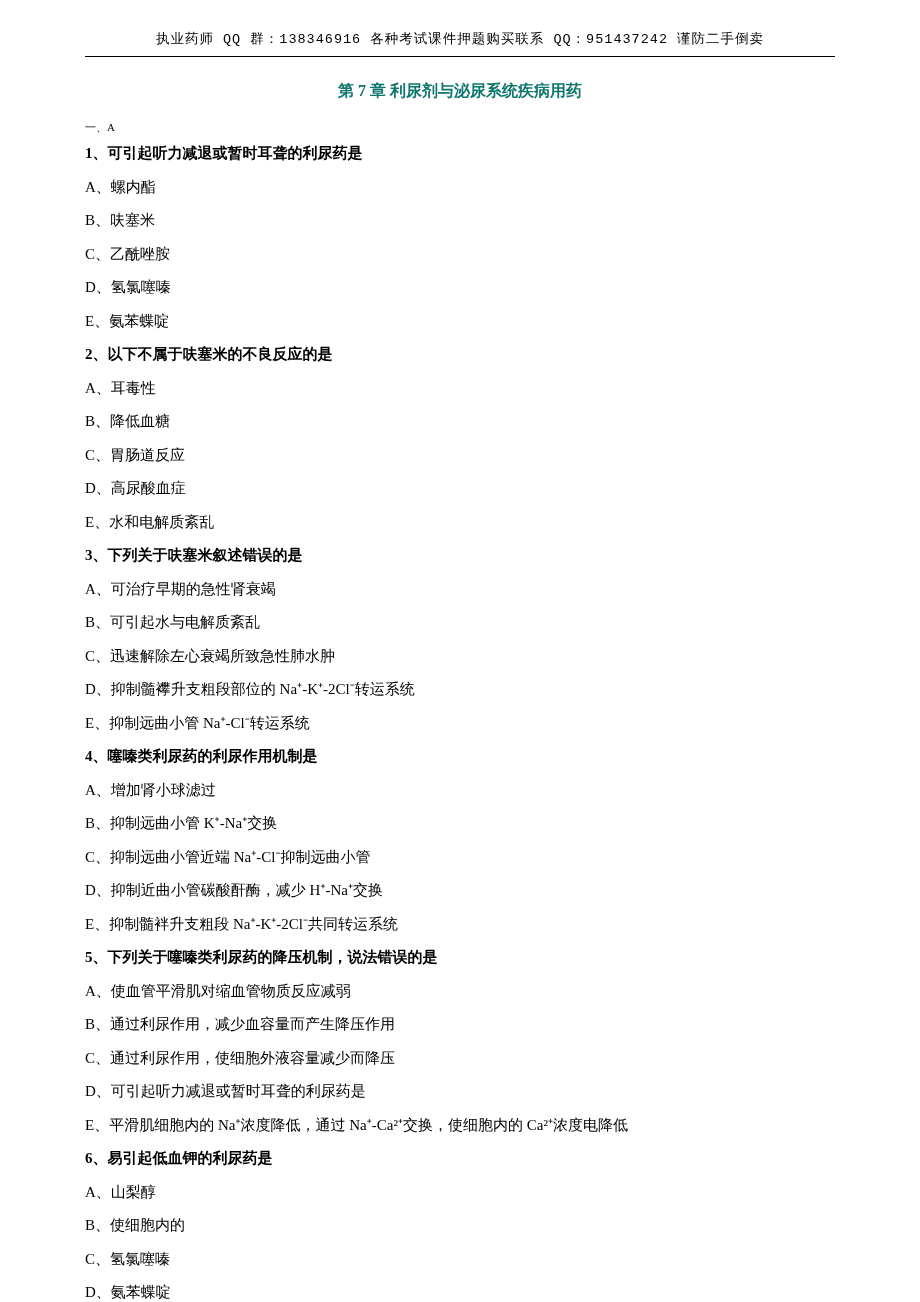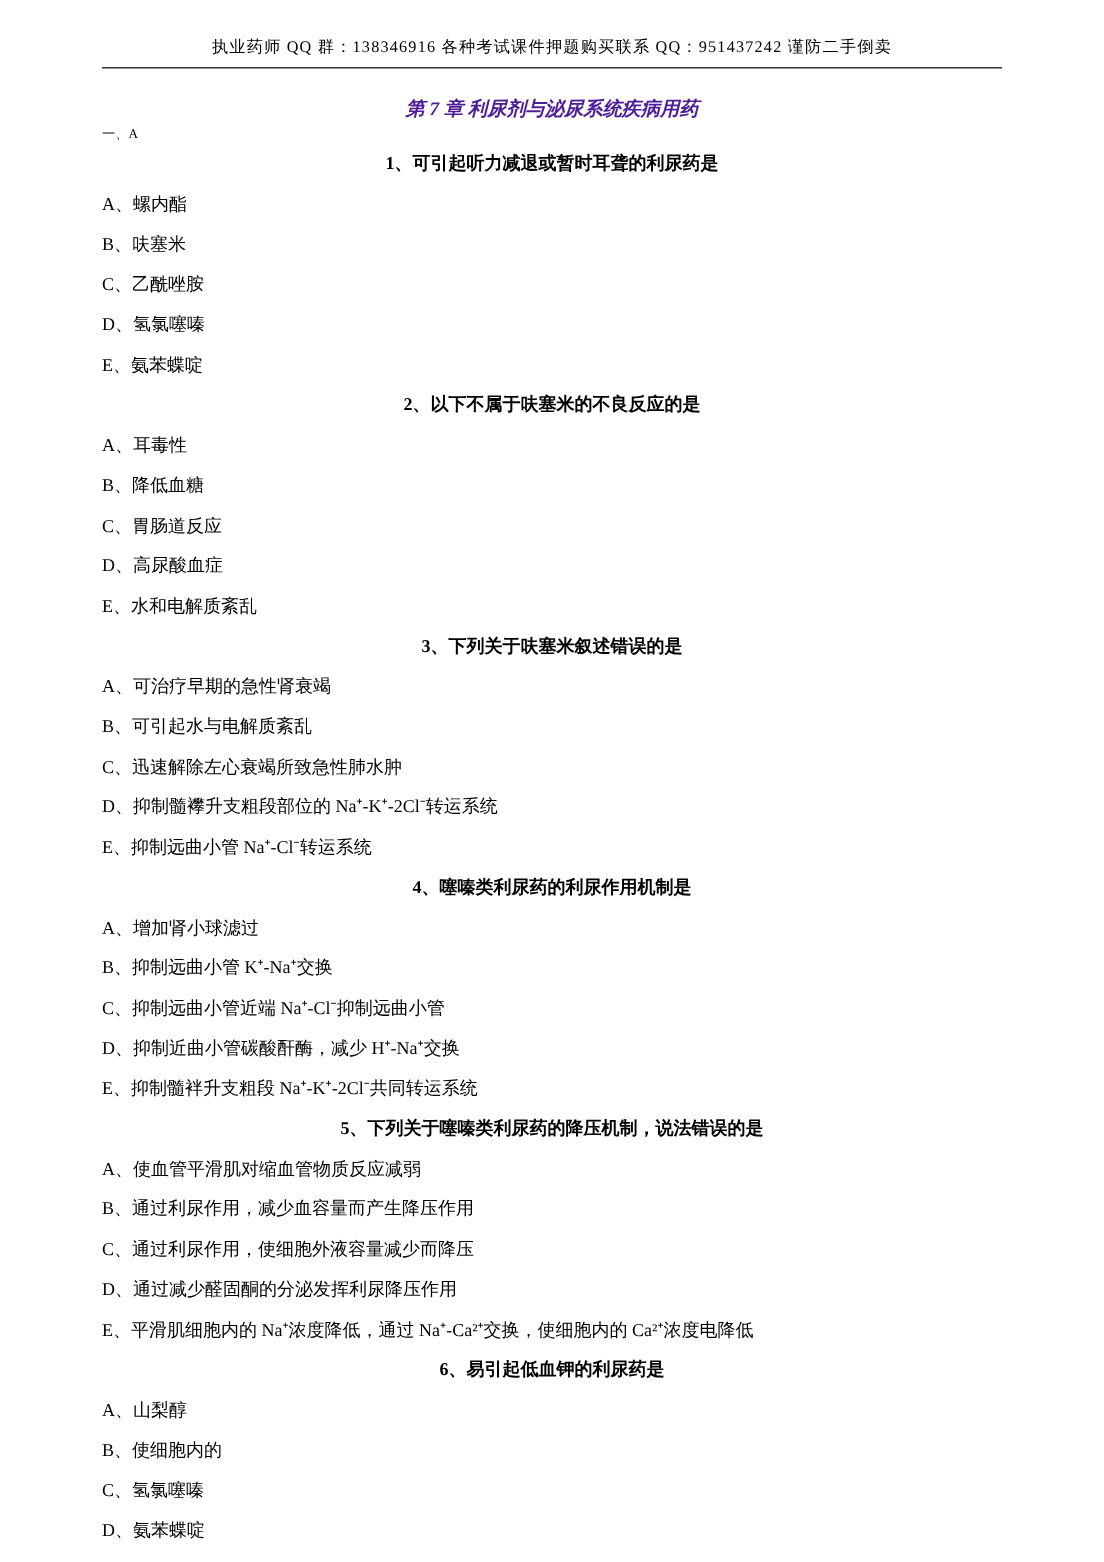--- a/index.html
+++ b/index.html
@@ -12,46 +12,44 @@
       color: #000;
       padding: 30px 0;
     }
     .page {
       padding: 0 85px;
     }
     .header-line {
       text-align: center;
       font-size: 13.5px;
       letter-spacing: 1px;
-      font-family: Liberation Serif, serif;
+      font-family: Liberation Mono, monospace;
       margin-bottom: 8px;
     }
     .underline-rule {
       border: none;
       border-top: 1.5px solid #000;
       margin-bottom: 24px;
     }
     .chapter-title {
       text-align: center;
-      color: #4c1d95;
+      color: #0f766e;
       font-weight: bold;
       font-size: 16px;
-      margin-bottom: 2px;
-      font-style: italic;
+      margin-bottom: 18px;
     }
     .section-label {
       font-size: 11px;
       margin-bottom: 4px;
     }
     .question-stem {
       font-weight: bold;
       margin-top: 6px;
       margin-bottom: 8px;
       line-height: 1.7;
-      text-align: center;
     }
     .option {
       margin-bottom: 8px;
       line-height: 1.7;
     }
   </style>
 </head>
 <body>
 
 <div class="page">
@@ -81,21 +79,21 @@
       <div class="question-stem">4、噻嗪类利尿药的利尿作用机制是</div>
       <div class="option">A、增加肾小球滤过</div>
       <div class="option">B、抑制远曲小管 K⁺-Na⁺交换</div>
       <div class="option">C、抑制远曲小管近端 Na⁺-Cl⁻抑制远曲小管</div>
       <div class="option">D、抑制近曲小管碳酸酐酶，减少 H⁺-Na⁺交换</div>
       <div class="option">E、抑制髓袢升支粗段 Na⁺-K⁺-2Cl⁻共同转运系统</div>
       <div class="question-stem">5、下列关于噻嗪类利尿药的降压机制，说法错误的是</div>
       <div class="option">A、使血管平滑肌对缩血管物质反应减弱</div>
       <div class="option">B、通过利尿作用，减少血容量而产生降压作用</div>
       <div class="option">C、通过利尿作用，使细胞外液容量减少而降压</div>
-      <div class="option">D、通过减少醛固酮的分泌发挥利尿降压作用</div>
+      <div class="option">D、可引起听力减退或暂时耳聋的利尿药是</div>
       <div class="option">E、平滑肌细胞内的 Na⁺浓度降低，通过 Na⁺-Ca²⁺交换，使细胞内的 Ca²⁺浓度电降低</div>
       <div class="question-stem">6、易引起低血钾的利尿药是</div>
       <div class="option">A、山梨醇</div>
       <div class="option">B、使细胞内的</div>
       <div class="option">C、氢氯噻嗪</div>
       <div class="option">D、氨苯蝶啶</div>
     </div>
 </div>
 
 </body></html>

